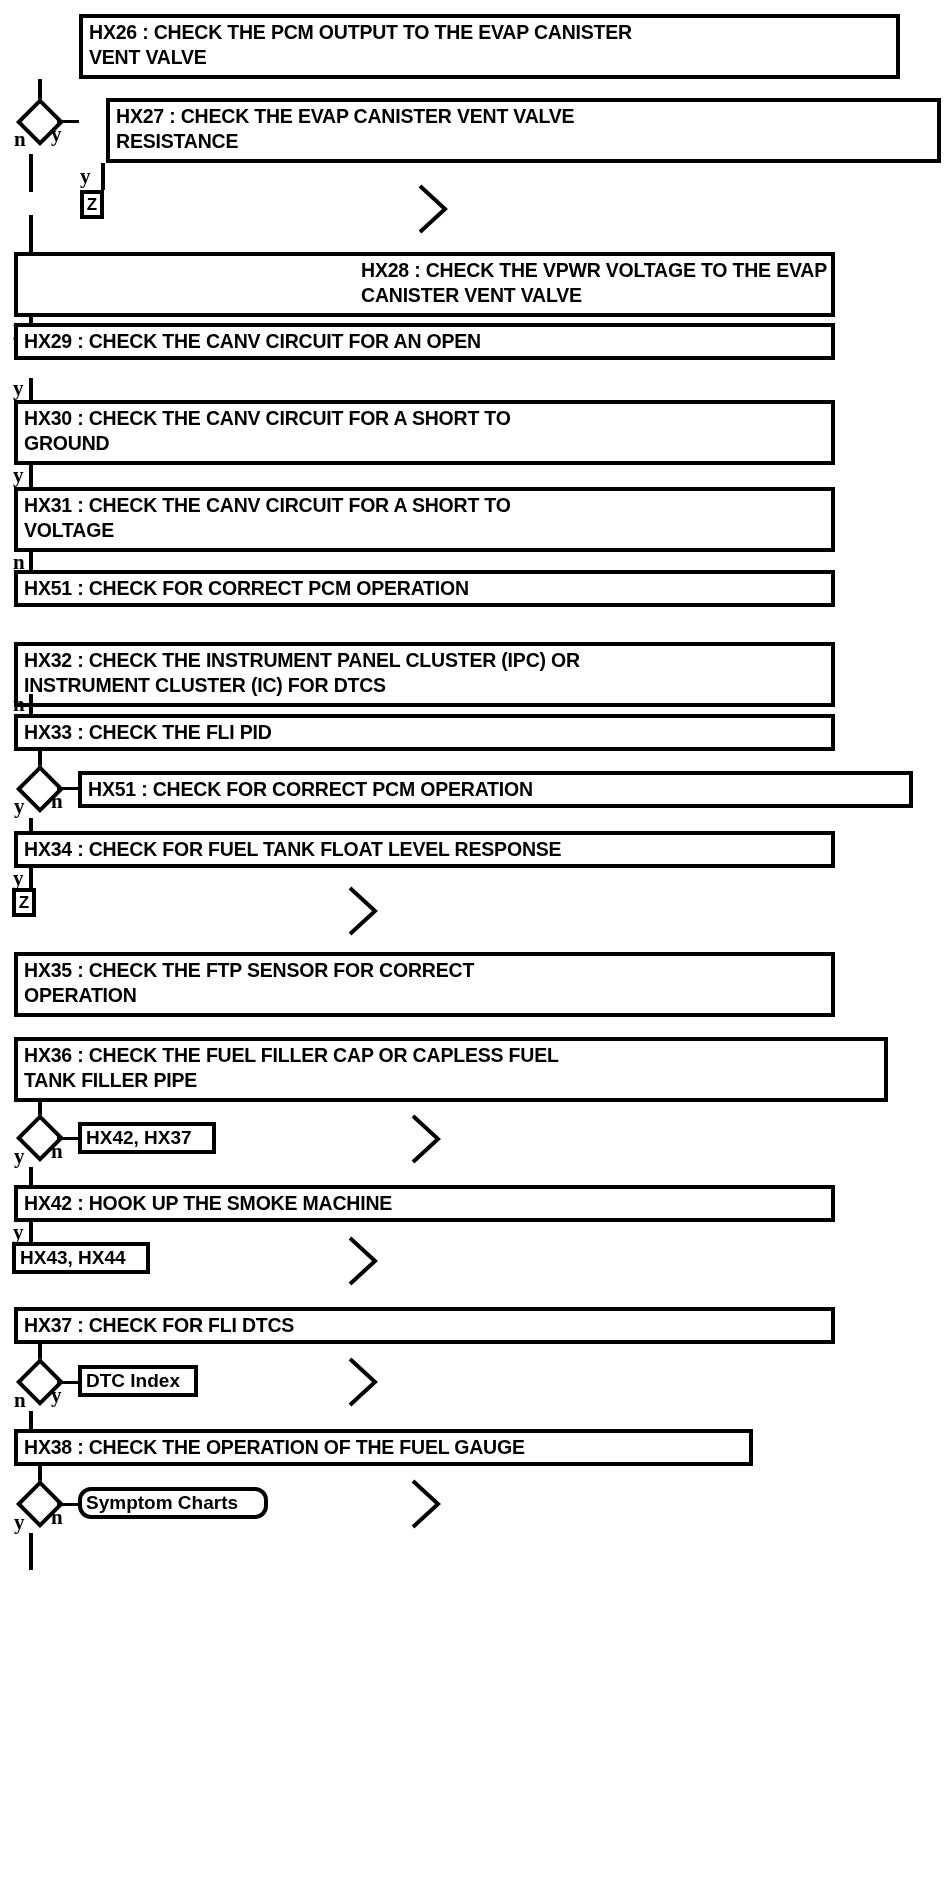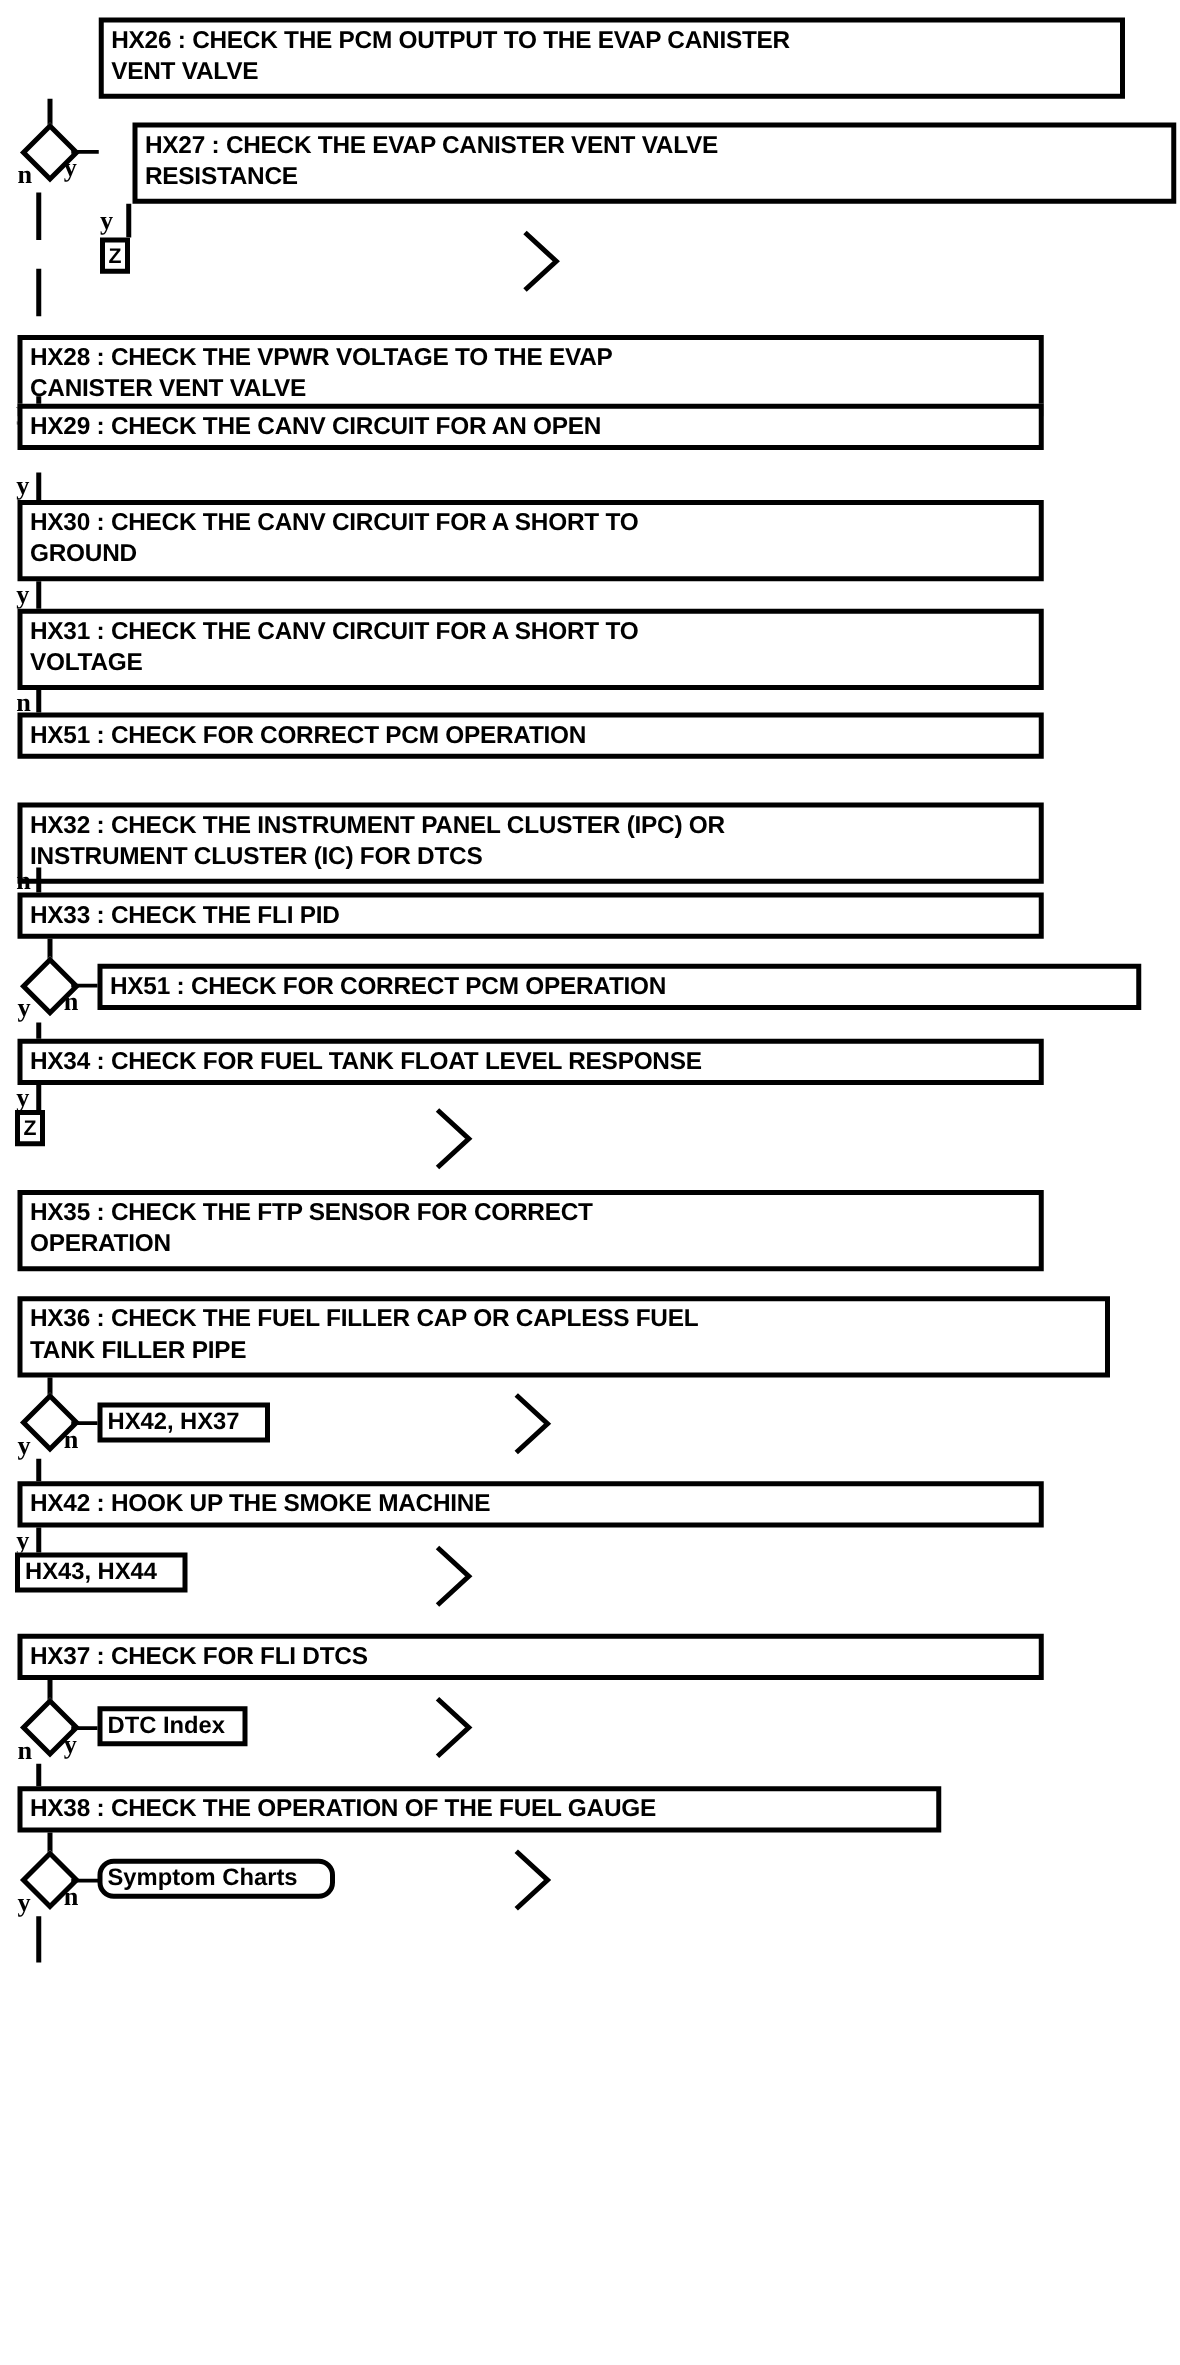--- a/index.html
+++ b/index.html
@@ -130,21 +130,21 @@
   </div>
 
   <div class="chevron" style="left:415px; top:180px;">
     <svg width="40" height="58" viewBox="0 0 40 58">
       <polyline points="5,6 30,29 5,52" fill="none" stroke="#000000" stroke-width="4"></polyline>
     </svg>
   </div>
 
   <div class="vline" style="left:29px; top:215px; width:4px; height:38px;"></div>
 
-  <div class="step-box" style="left:14px; top:268px; width:821px; height:65px;">
+  <div class="step-box" style="left:14px; top:252px; width:821px; height:65px;justify-content:flex-end;">
     <span class="txt">HX28 : CHECK THE VPWR VOLTAGE TO THE EVAP
 CANISTER VENT VALVE</span>
   </div>
 
   <div class="vline" style="left:29px; top:317px; width:4px; height:25px;"></div>
   <div class="branch-label" style="left:13px; top:318px;">y</div>
 
   <div class="step-box" style="left:14px; top:323px; width:821px; height:37px;">
     <span class="txt">HX29 : CHECK THE CANV CIRCUIT FOR AN OPEN</span>
   </div>

